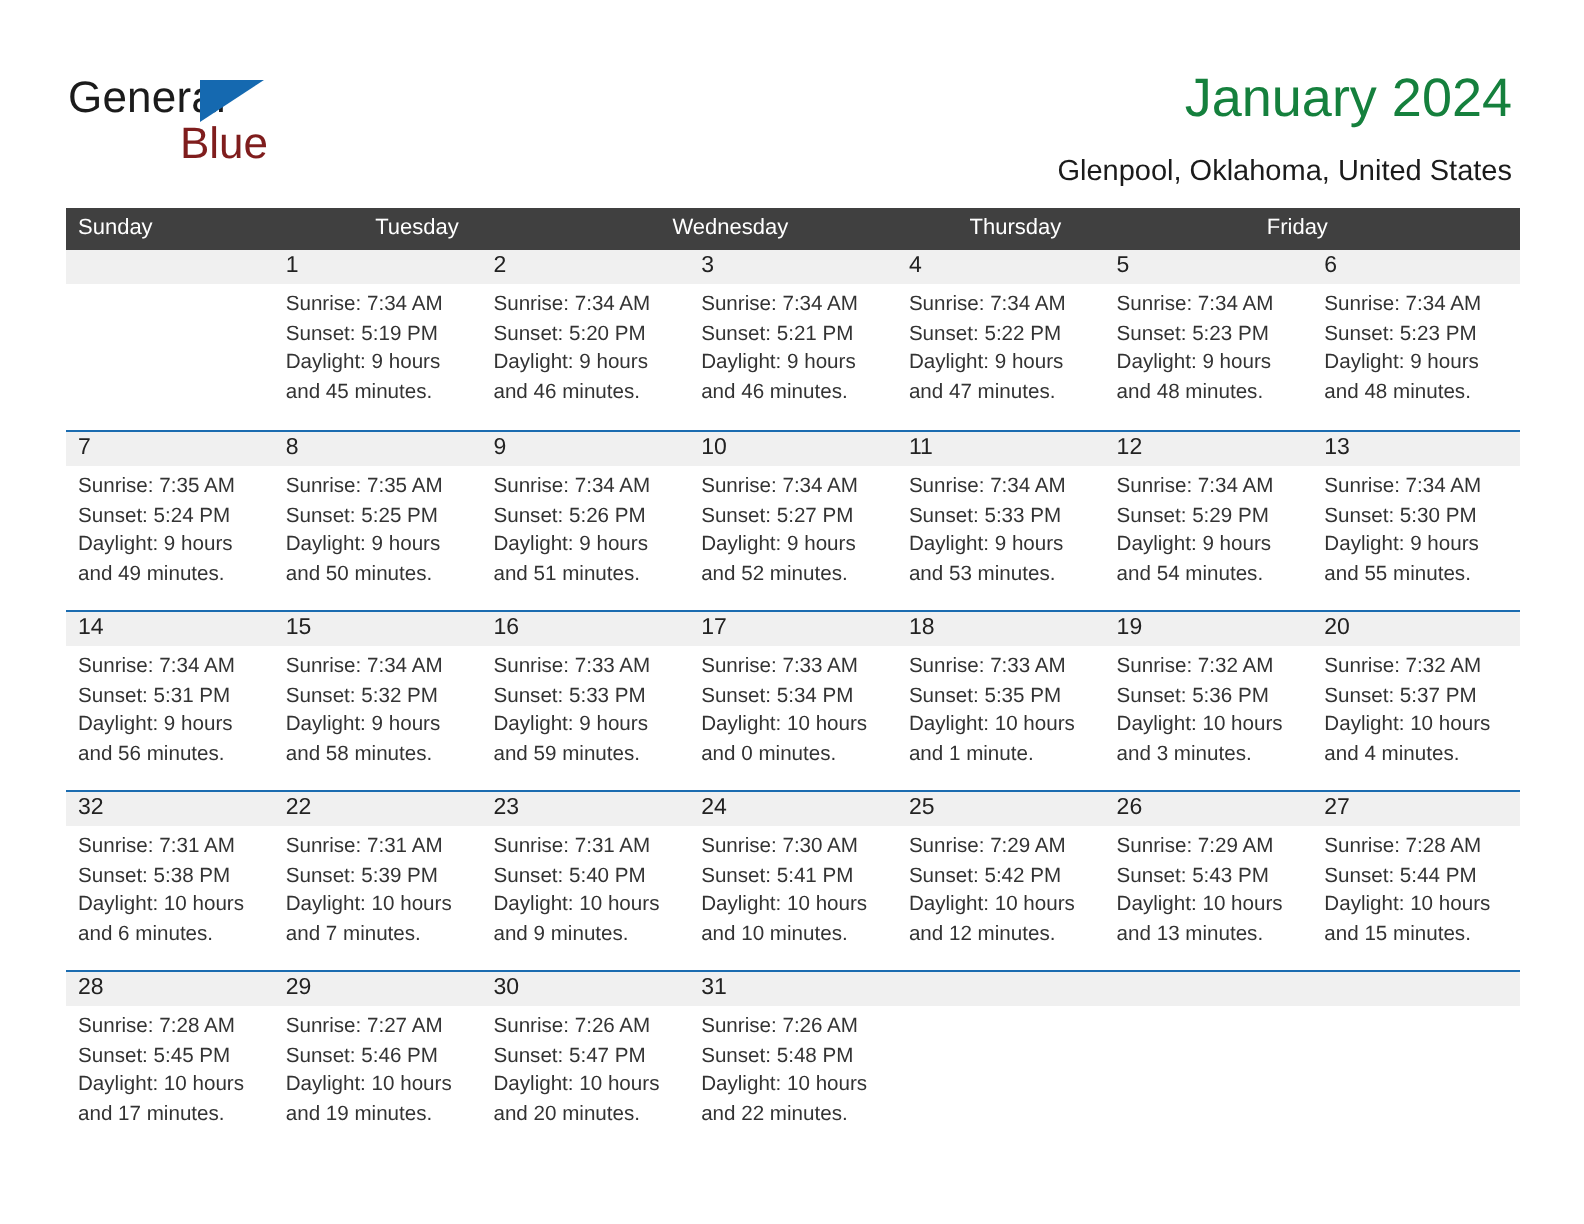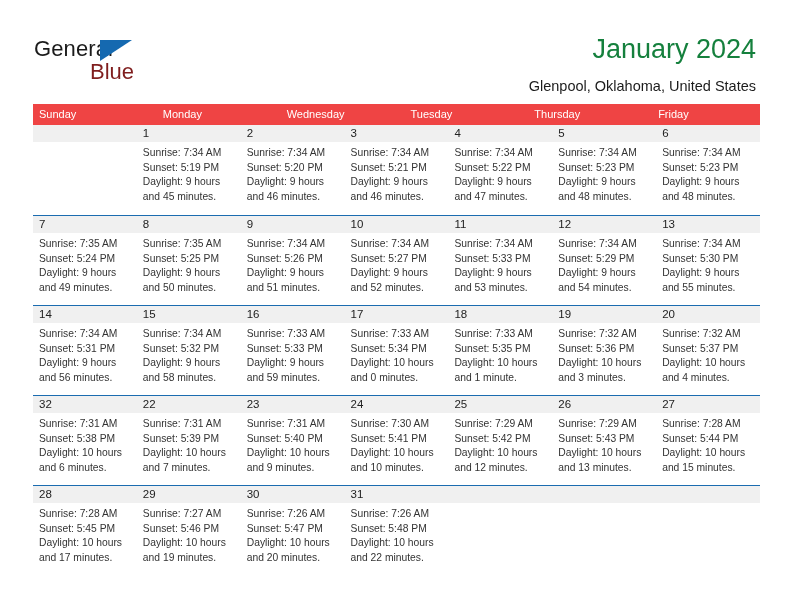--- a/index.html
+++ b/index.html
@@ -83,21 +83,21 @@
 
   
   .calendar {
     position: absolute;
     left: 33px;
     top: 104px;
     width: 727px;
   }
   .dow-row {
     display: flex;
-    background: #ef4444;
+    background: #404040;
     height: 21px;
     gap: 16px;
   }
   .dow {
     flex: 1 1 0;
     color: #ffffff;
     font-size: 11px;
     line-height: 21px;
     padding-left: 6px;
     white-space: nowrap;
@@ -143,23 +143,22 @@
       <span class="logo-tri"></span>
       <span class="logo-blue">Blue</span>
     </div>
     <div class="title">January 2024</div>
     <div class="subtitle">Glenpool, Oklahoma, United States</div>
   </div>
 
   <div class="calendar">
     <div class="dow-row" id="dow-row">
         <div class="dow">Sunday</div>
-        <div class="dow">Monday</div>
+        <div class="dow">Tuesday</div>
         <div class="dow">Wednesday</div>
-        <div class="dow">Tuesday</div>
         <div class="dow">Thursday</div>
         <div class="dow">Friday</div>
       </div>
     <div id="weeks-container">
         <div class="week">
           <div class="cell empty">
             <div class="cell-daynum"></div>
             <div class="cell-body">
               <div></div>
               <div></div>

